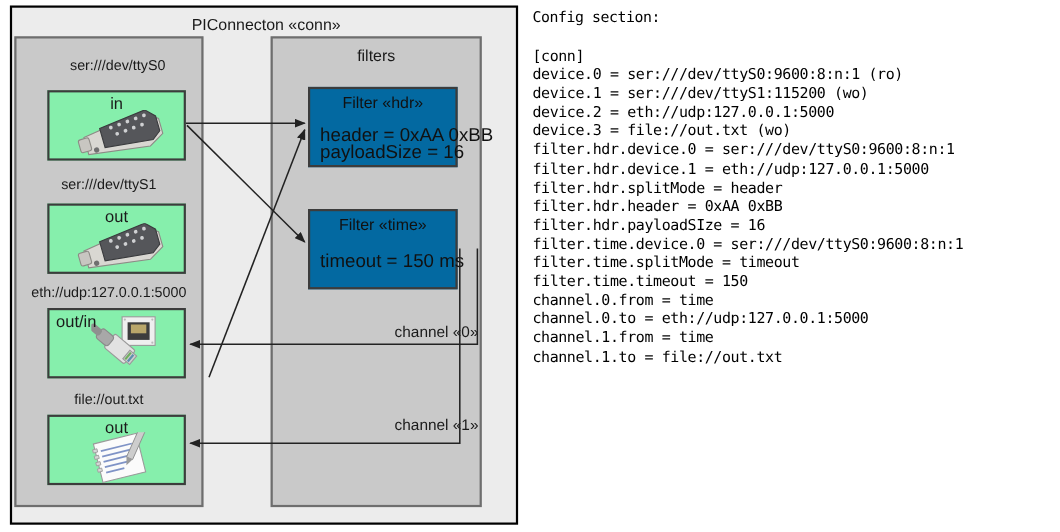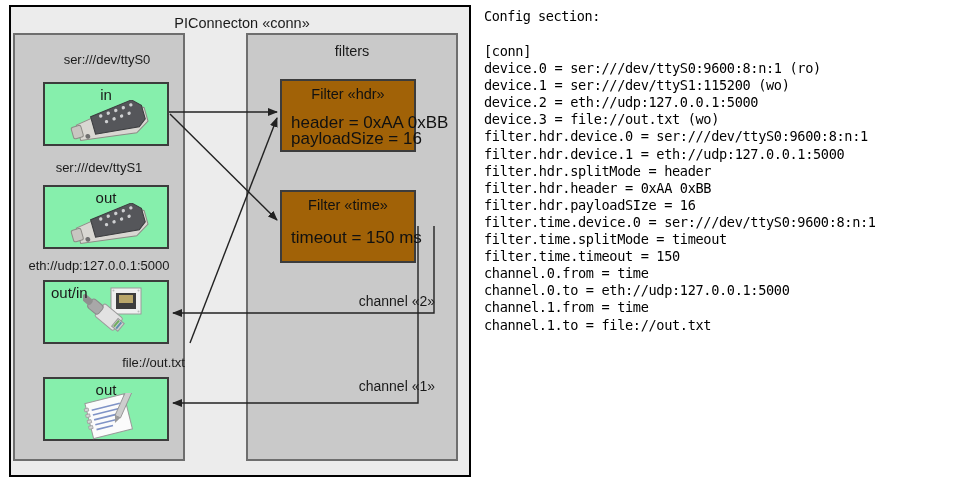--- a/index.html
+++ b/index.html
@@ -22,21 +22,21 @@
   .outer-title {
     position:absolute; left:0; top:8px; width:462px;
     text-align:center; font-size:14.5px; color:#1a1a1a;
   }
 
   .panel {
     position:absolute; background:#c9c9c9;
     border:2px solid #6e6e6e; box-sizing:border-box;
   }
   #devices-panel { left:13px; top:33px; width:172px; height:428px; }
-  #filters-panel { left:246px; top:33px; width:212px; height:428px; }
+  #filters-panel { left:246px; top:33px; width:192px; height:428px; }
 
   .panel-title {
     position:absolute; left:0; width:100%;
     text-align:center; font-size:14.5px; color:#1a1a1a;
   }
 
   .dev-label {
     position:absolute; width:100%; text-align:center;
     font-size:13px; color:#1a1a1a;
   }
@@ -46,21 +46,21 @@
   }
   .dev-dir {
     position:absolute; left:0; top:2px; width:100%;
     text-align:center; font-size:15px; color:#1a1a1a;
     z-index:3; pointer-events:none;
   }
   .dev-dir.left { text-align:left; padding-left:6px; }
   .dev-icon { position:absolute; }
 
   .filter-box {
-    position:absolute; background:#a16207;
+    position:absolute; background:#0369a1;
     border:2px solid #3c3c3c; box-sizing:border-box;
   }
   .filter-title {
     position:absolute; left:0; top:5px; width:100%;
     text-align:center; font-size:14.5px; color:#111;
   }
   .filter-prop {
     position:absolute; left:9px; font-size:17px; color:#111;
     white-space:nowrap;
   }
@@ -162,21 +162,21 @@
           <rect x="12" y="24" width="24" height="16" rx="2" fill="#e2e2e2" stroke="#9a9a9a" stroke-width="1"></rect>
           <rect x="32" y="27" width="8" height="10" fill="#cfcfcf" stroke="#9a9a9a" stroke-width="1"></rect>
           <rect x="33" y="28" width="2" height="8" fill="#6fae5e"></rect>
           <rect x="36" y="28" width="2" height="8" fill="#5e8fae"></rect>
           <rect x="0" y="27" width="14" height="11" rx="3" fill="#a8a8a8" stroke="#8a8a8a" stroke-width="1"></rect>
           <rect x="-10" y="29" width="12" height="7" rx="3" fill="#8f8f8f"></rect>
         </g>
       </svg>
     </div>
 
-    <div class="dev-label" style="left:13px; top:355px; width:172px;text-align:right;">file://out.txt</div>
+    <div class="dev-label" style="left:13px; top:355px; width:172px;">file://out.txt</div>
     <div class="dev-box" style="left:43px; top:377px; width:126px; height:64px;">
       <div class="dev-dir">out</div>
       <svg class="dev-icon" style="left:36px; top:14px;" width="66" height="48" viewBox="0 0 66 48">
         <g transform="rotate(-14 33 24)">
           <rect x="8" y="4" width="40" height="36" fill="#fbfbfb" stroke="#9a9a9a" stroke-width="1"></rect>
           <g stroke="#7f93c6" stroke-width="1.6">
             <line x1="13" y1="12" x2="42" y2="12"></line>
             <line x1="13" y1="17" x2="42" y2="17"></line>
             <line x1="13" y1="22" x2="42" y2="22"></line>
             <line x1="13" y1="27" x2="36" y2="27"></line>
@@ -204,21 +204,21 @@
       <div class="filter-title">Filter «hdr»</div>
       <div class="filter-prop" style="top:32px;">header = 0xAA 0xBB</div>
       <div class="filter-prop" style="top:48px;">payloadSize = 16</div>
     </div>
 
     <div class="filter-box" style="left:280px; top:190px; width:136px; height:73px;">
       <div class="filter-title">Filter «time»</div>
       <div class="filter-prop" style="top:36px;">timeout = 150 ms</div>
     </div>
 
-    <div class="channel-label" style="left:250px; top:293px; width:185px;">channel «2»</div>
+    <div class="channel-label" style="left:250px; top:293px; width:185px;">channel «0»</div>
     <div class="channel-label" style="left:250px; top:378px; width:185px;">channel «1»</div>
 
     <svg style="position:absolute; left:0; top:0;" width="478" height="484">
       <defs>
         <marker id="ah" markerWidth="10" markerHeight="8" refX="9" refY="4" orient="auto" markerUnits="userSpaceOnUse">
           <path d="M0,0 L10,4 L0,8 Z" fill="#222222"></path>
         </marker>
       </defs>
       <g stroke="#222222" stroke-width="1.4" fill="none" marker-end="url(#ah)">
 

